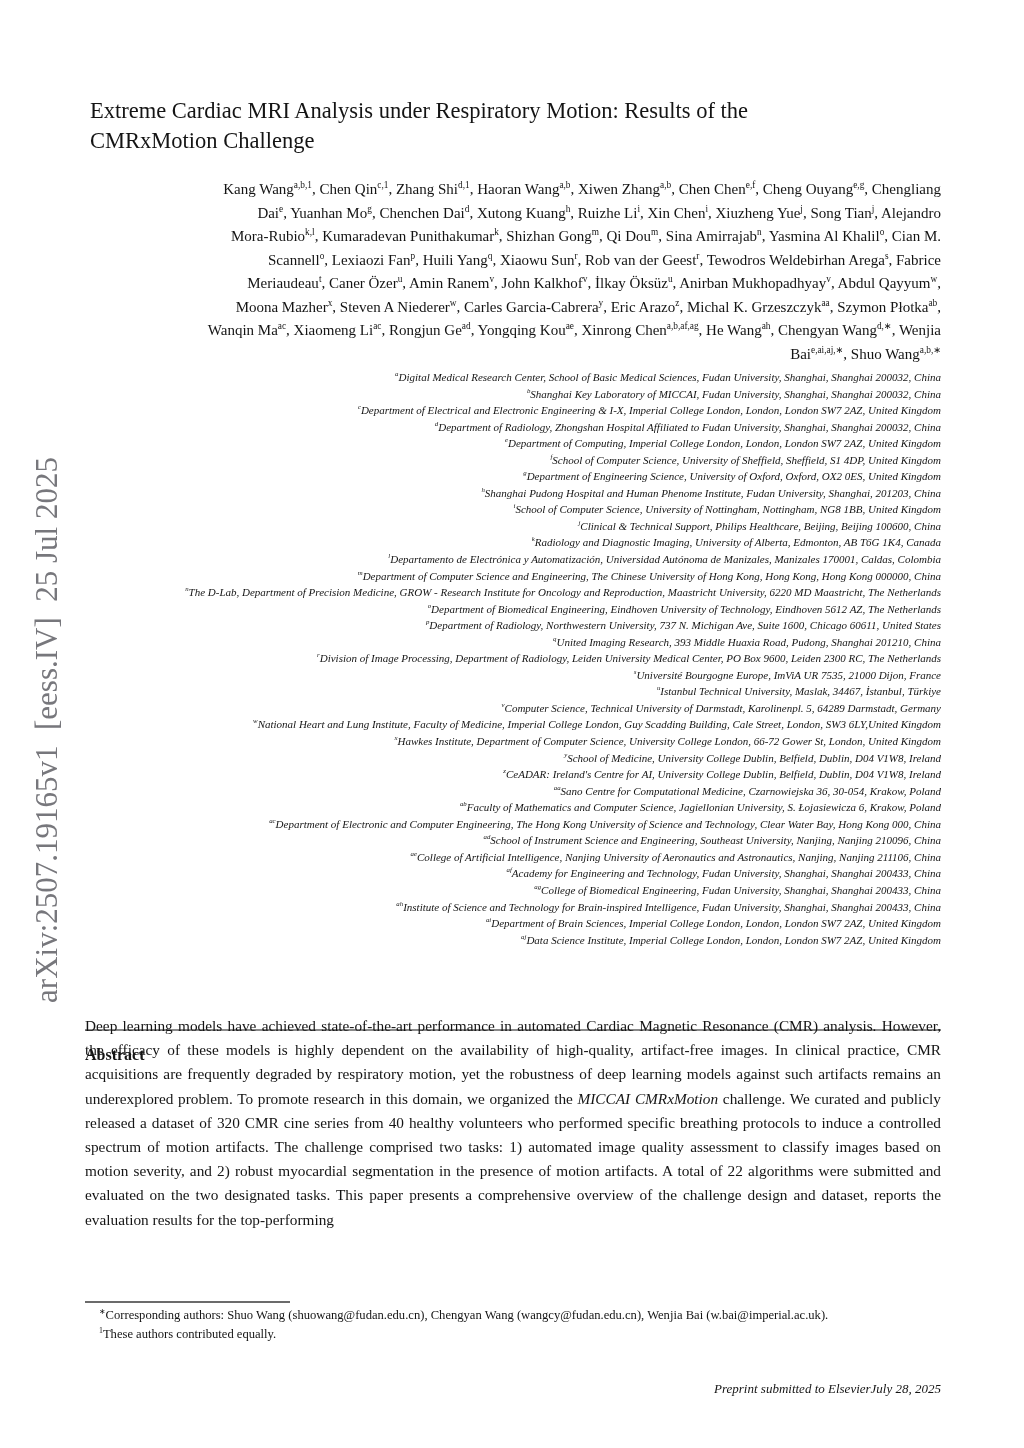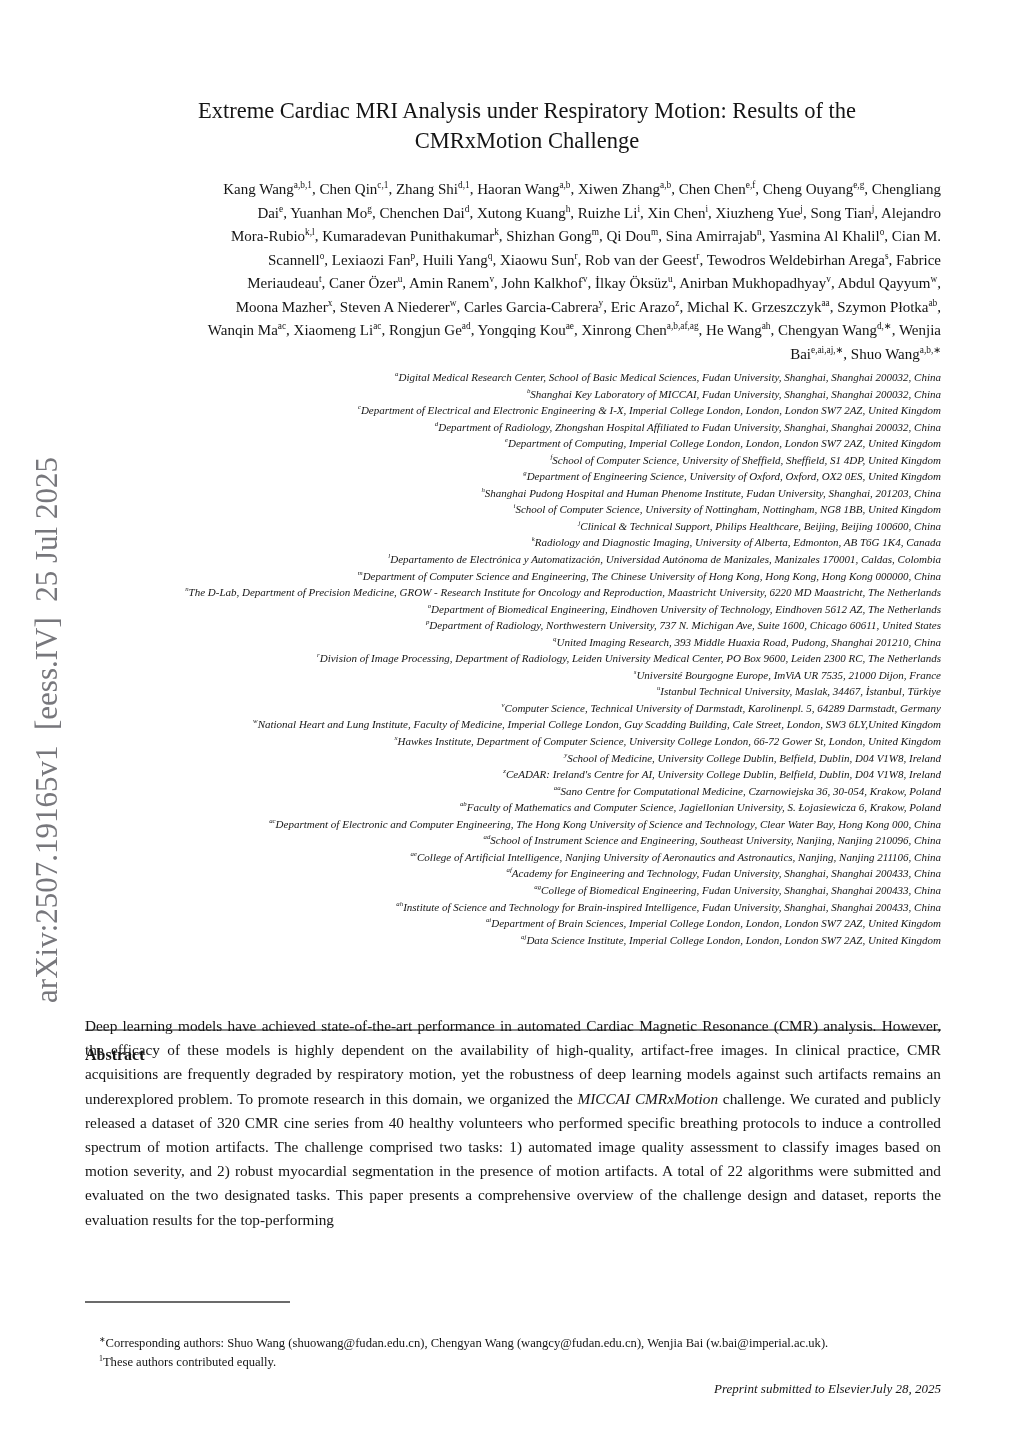--- a/index.html
+++ b/index.html
@@ -10,41 +10,41 @@
   }
   
   .watermark {
     position:absolute; left:-283px; top:712px; width:660px; height:36px;
     text-align:center; font-size:31px; line-height:36px;
     color:#77777c; white-space:pre;
     transform:rotate(-90deg);
     font-family:"Liberation Serif", serif;
   }
   .content { position:absolute; left:85px; top:0; width:856px; }
-  .title-block { position:absolute; top:96px; left:14px; width:100%;
-    font-size:22.5px; line-height:30px; text-align:center; }
+  .title-block { position:absolute; top:96px; left:5px; width:100%;
+    font-size:22.5px; line-height:30px; text-align:left; }
   .title-line { white-space:nowrap; }
   .author-block { position:absolute; top:178px; left:0; width:100%;
     font-size:15px; line-height:23.5px; text-align:right; }
   .author-line { white-space:nowrap; }
   .author-block sup, .affil-block sup, .footnote-block sup {
     font-size:62%; line-height:0; vertical-align:super;
   }
   .affil-block { position:absolute; top:369px; left:0; width:100%;
     font-size:11px; line-height:16.55px; text-align:right; font-style:italic; }
   .main-rule { position:absolute; top:1029px; left:0; width:100%;
     border:0; border-top:2px solid #8a8a8a; margin:0; }
   .abstract-heading { position:absolute; top:1046px; left:0;
     font-size:16px; font-weight:bold;text-align:center; }
   .abstract-text { position:absolute; top:1014px; left:0; width:100%;
     font-size:15.3px; line-height:24.2px; text-align:justify; }
   .footnote-rule { position:absolute; top:1301px; left:0; width:205px;
     border:0; border-top:2px solid #6b6b6b; margin:0; }
   .footnote-block { position:absolute; top:1306px; left:0; width:100%;
-    font-size:12.6px; line-height:19px;margin-top:28px; }
+    font-size:12.6px; line-height:19px; }
   .footnote-line { text-indent:14px; }
   .page-footer { position:absolute; top:1381px; left:0; width:100%;
     display:flex; justify-content:flex-end;
     font-style:italic; font-size:13px; }
 </style>
 </head>
 <body>
 
 <div class="page">
 

